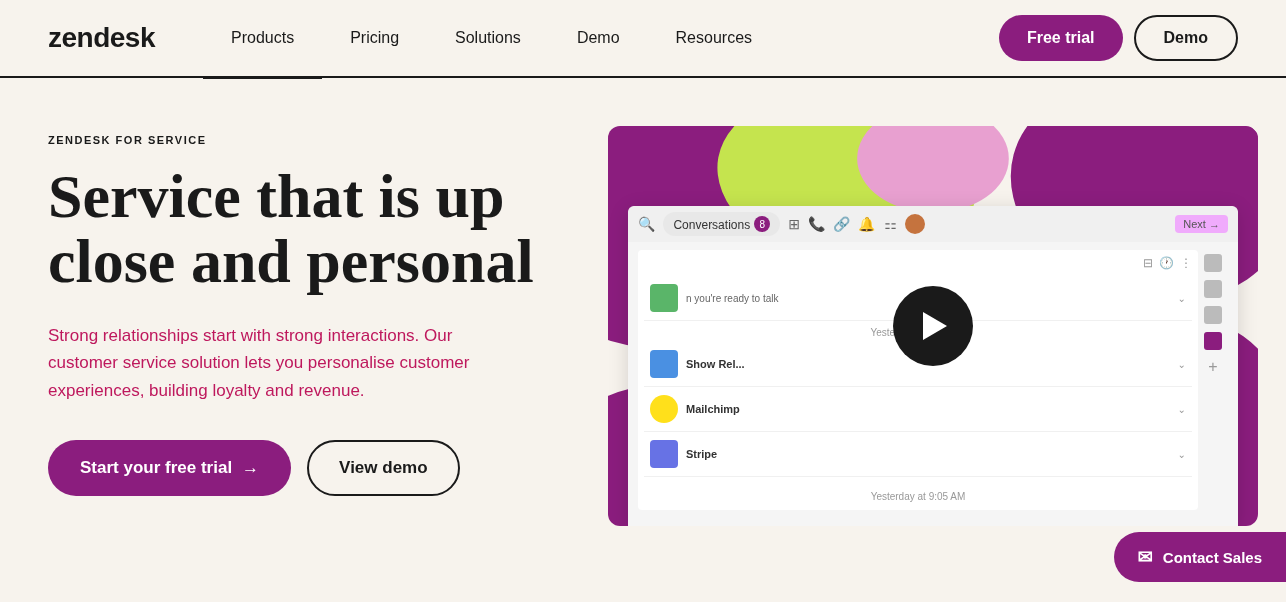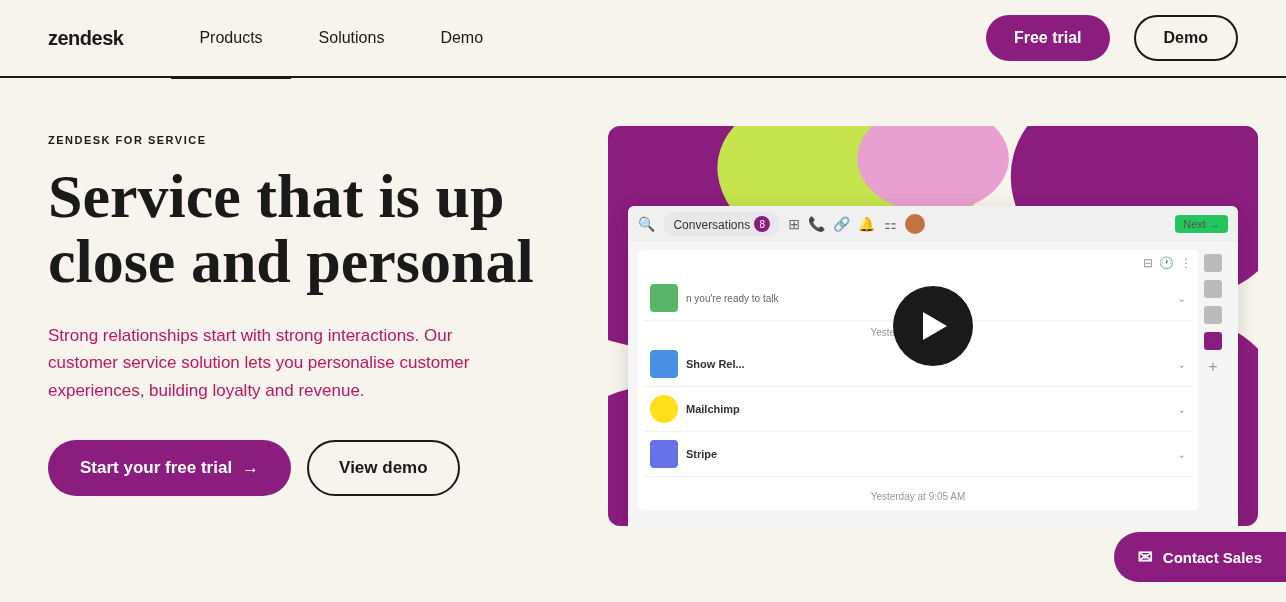--- a/index.html
+++ b/index.html
@@ -17,21 +17,21 @@
       background: #f7f3ed;
       display: flex;
       align-items: center;
       padding: 0 48px;
       height: 78px;
       border-bottom: 2px solid #1a1a1a;
       position: relative;
     }
 
     .nav-logo {
-      font-size: 20px;
+      font-size: 28px;
       font-weight: 900;
       color: #1a1a1a;
       letter-spacing: -0.5px;
       margin-right: 48px;
       flex-shrink: 0;
     }
 
     .nav-links {
       display: flex;
       align-items: center;
@@ -58,21 +58,21 @@
       bottom: -2px;
       left: 0;
       right: 0;
       height: 3px;
       background: #1a1a1a;
     }
 
     .nav-actions {
       display: flex;
       align-items: center;
-      gap: 24px;
+      gap: 11px;
       margin-left: auto;
     }
 
     .btn-free-trial {
       background: #8b1d7e;
       color: #fff;
       border: none;
       border-radius: 999px;
       padding: 14px 28px;
       font-size: 16px;
@@ -233,21 +233,21 @@
       border-radius: 50%;
       width: 16px;
       height: 16px;
       font-size: 10px;
       display: flex;
       align-items: center;
       justify-content: center;
     }
 
     .next-btn {
-      background: #22c55e;
+      background: #f0abfc;
       border-radius: 4px;
       padding: 3px 8px;
       font-size: 11px;
       color: #555;
       margin-left: auto;
     }
 
     .ui-body {
       display: flex;
       gap: 6px;
@@ -374,24 +374,30 @@
 </head>
 <body>
 
 <nav>
   <div class="nav-logo">zendesk</div>
   <div class="nav-links">
     <div class="nav-link active">
       <span>Products</span>
     </div>
     <div class="nav-link">
+      <span>Pricing</span>
+    </div>
+    <div class="nav-link">
       <span>Solutions</span>
     </div>
     <div class="nav-link">
       <span>Demo</span>
+    </div>
+    <div class="nav-link">
+      <span>Resources</span>
     </div>
   </div>
   <div class="nav-actions">
     <button class="btn-free-trial">Free trial</button>
     <button class="btn-demo-nav">Demo</button>
   </div>
 </nav>
 
 <section class="hero">
   <div class="hero-left">

